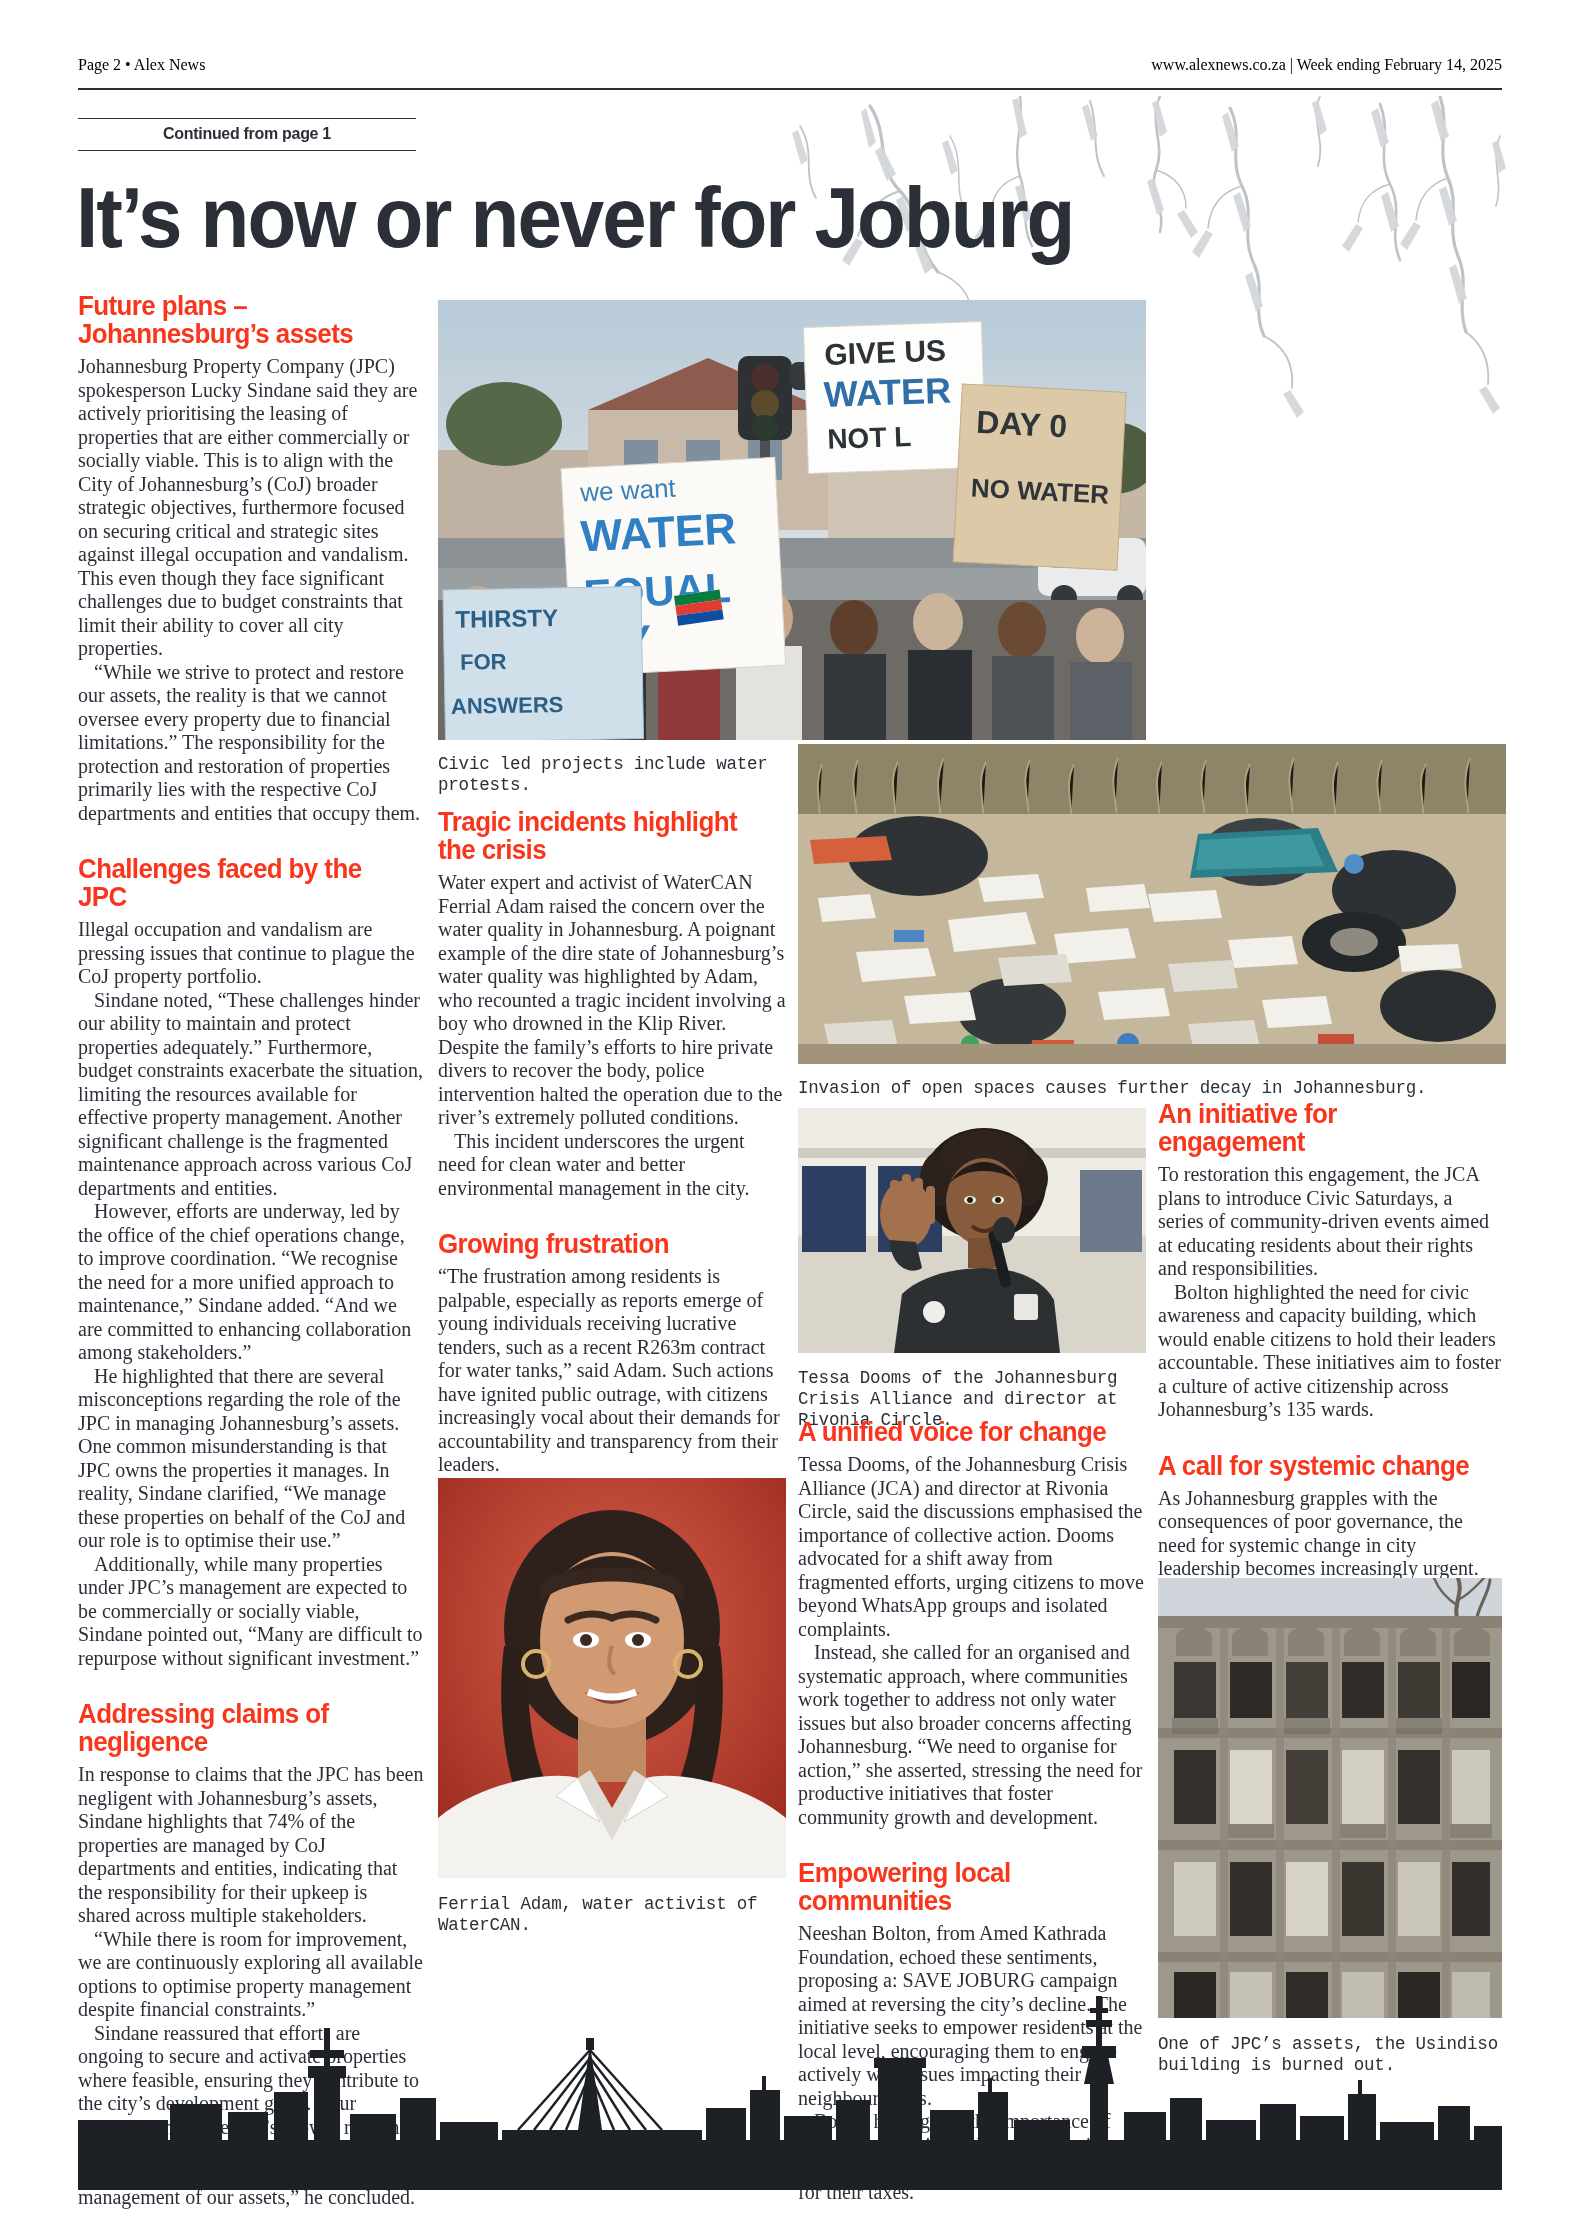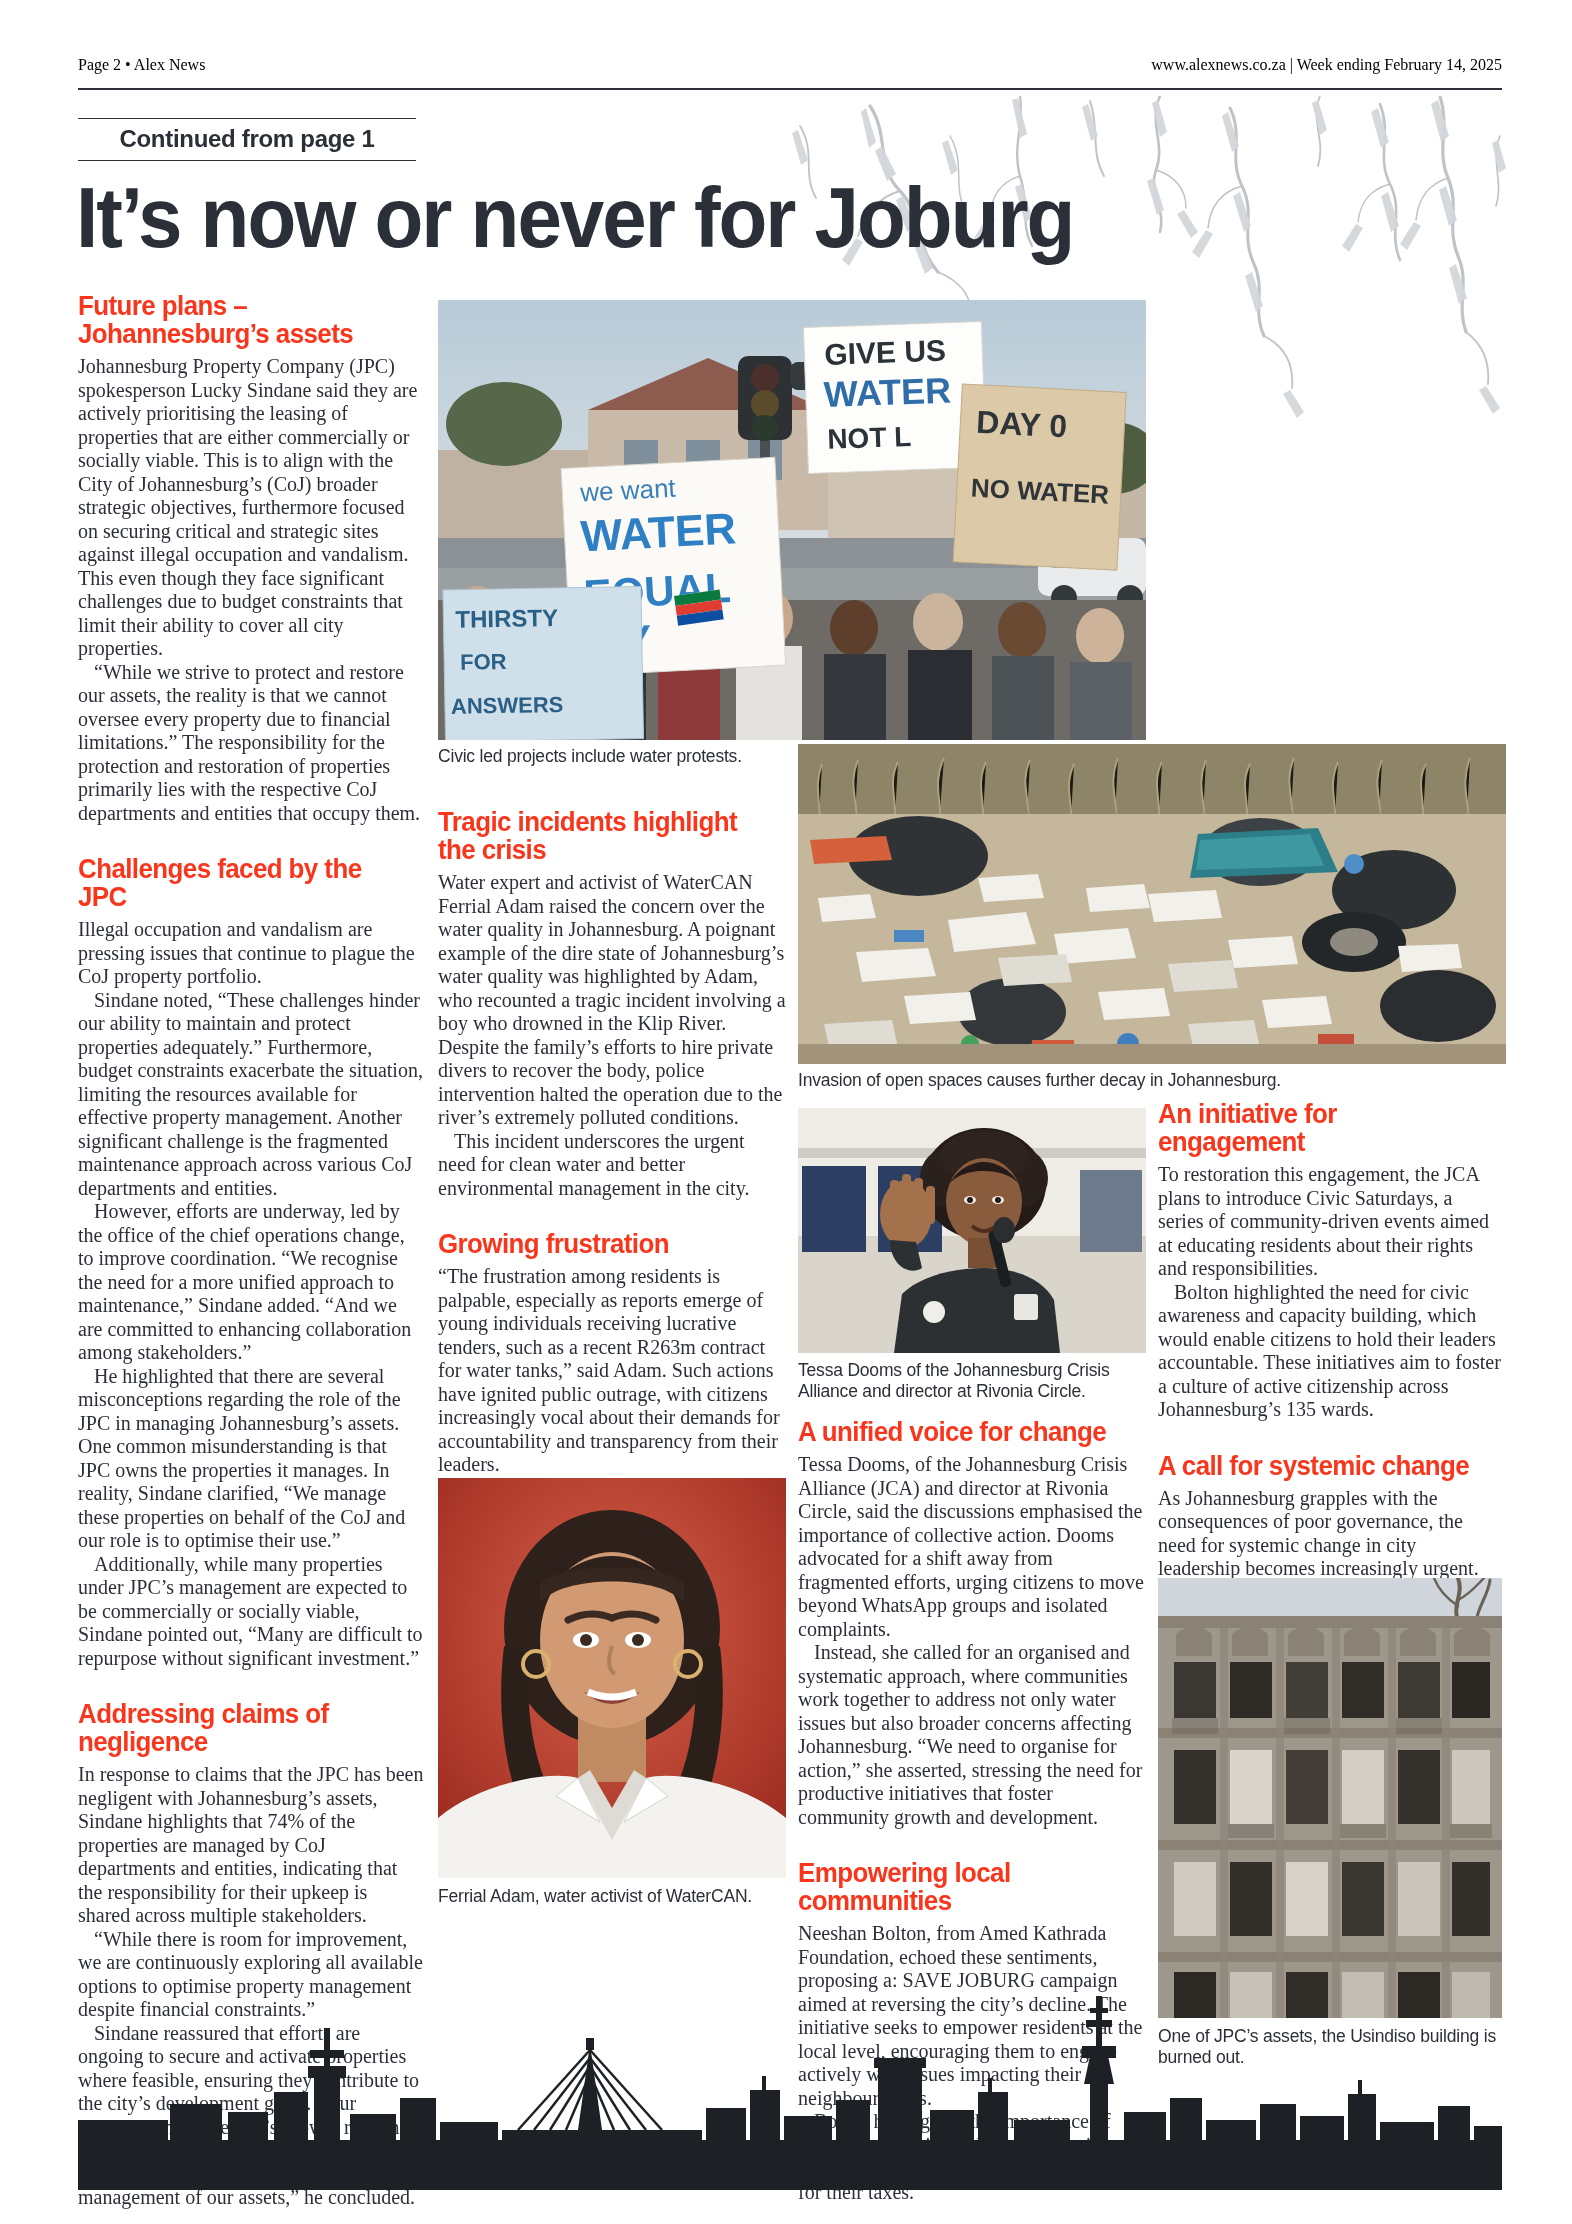--- a/index.html
+++ b/index.html
@@ -39,21 +39,21 @@
     left: 78px; top: 118px;
     width: 338px;
     border-top: 1.5px solid #2b2f38;
     border-bottom: 1.5px solid #2b2f38;
     padding: 6px 0 7px 0;
     text-align: center;
   }
   .continued-text {
     font-family: "Liberation Sans Narrow", "Liberation Sans", sans-serif;
     font-weight: bold;
-    font-size: 24px;
+    font-size: 16px;
     color: #2b2f38;
     letter-spacing: -0.3px;
   }
 
   
   .crack-art {
     position: absolute;
     left: 620px; top: 96px;
     width: 890px;
     height: 400px;
@@ -104,25 +104,26 @@
     line-height: 1.175;
     color: #2b2f38;
     text-align: left;
     text-indent: 0;
     margin: 0;
   }
   p.body + p.body { text-indent: 16px; }
   .gap-lg { height: 30px; }
 
   .caption {
-    font-family: Liberation Sans, sans-serif;
+    font-family: Liberation Mono, monospace;
     font-size: 17.5px;
     line-height: 1.2;
     color: #2b2f38;
     letter-spacing: -0.2px;
+    margin-top: 8px;
   }
 
   
   .photo {
     position: relative;
     overflow: hidden;
     background: #c9ccd2;
   }
   .photo canvas, .photo svg { display: block; }
 

